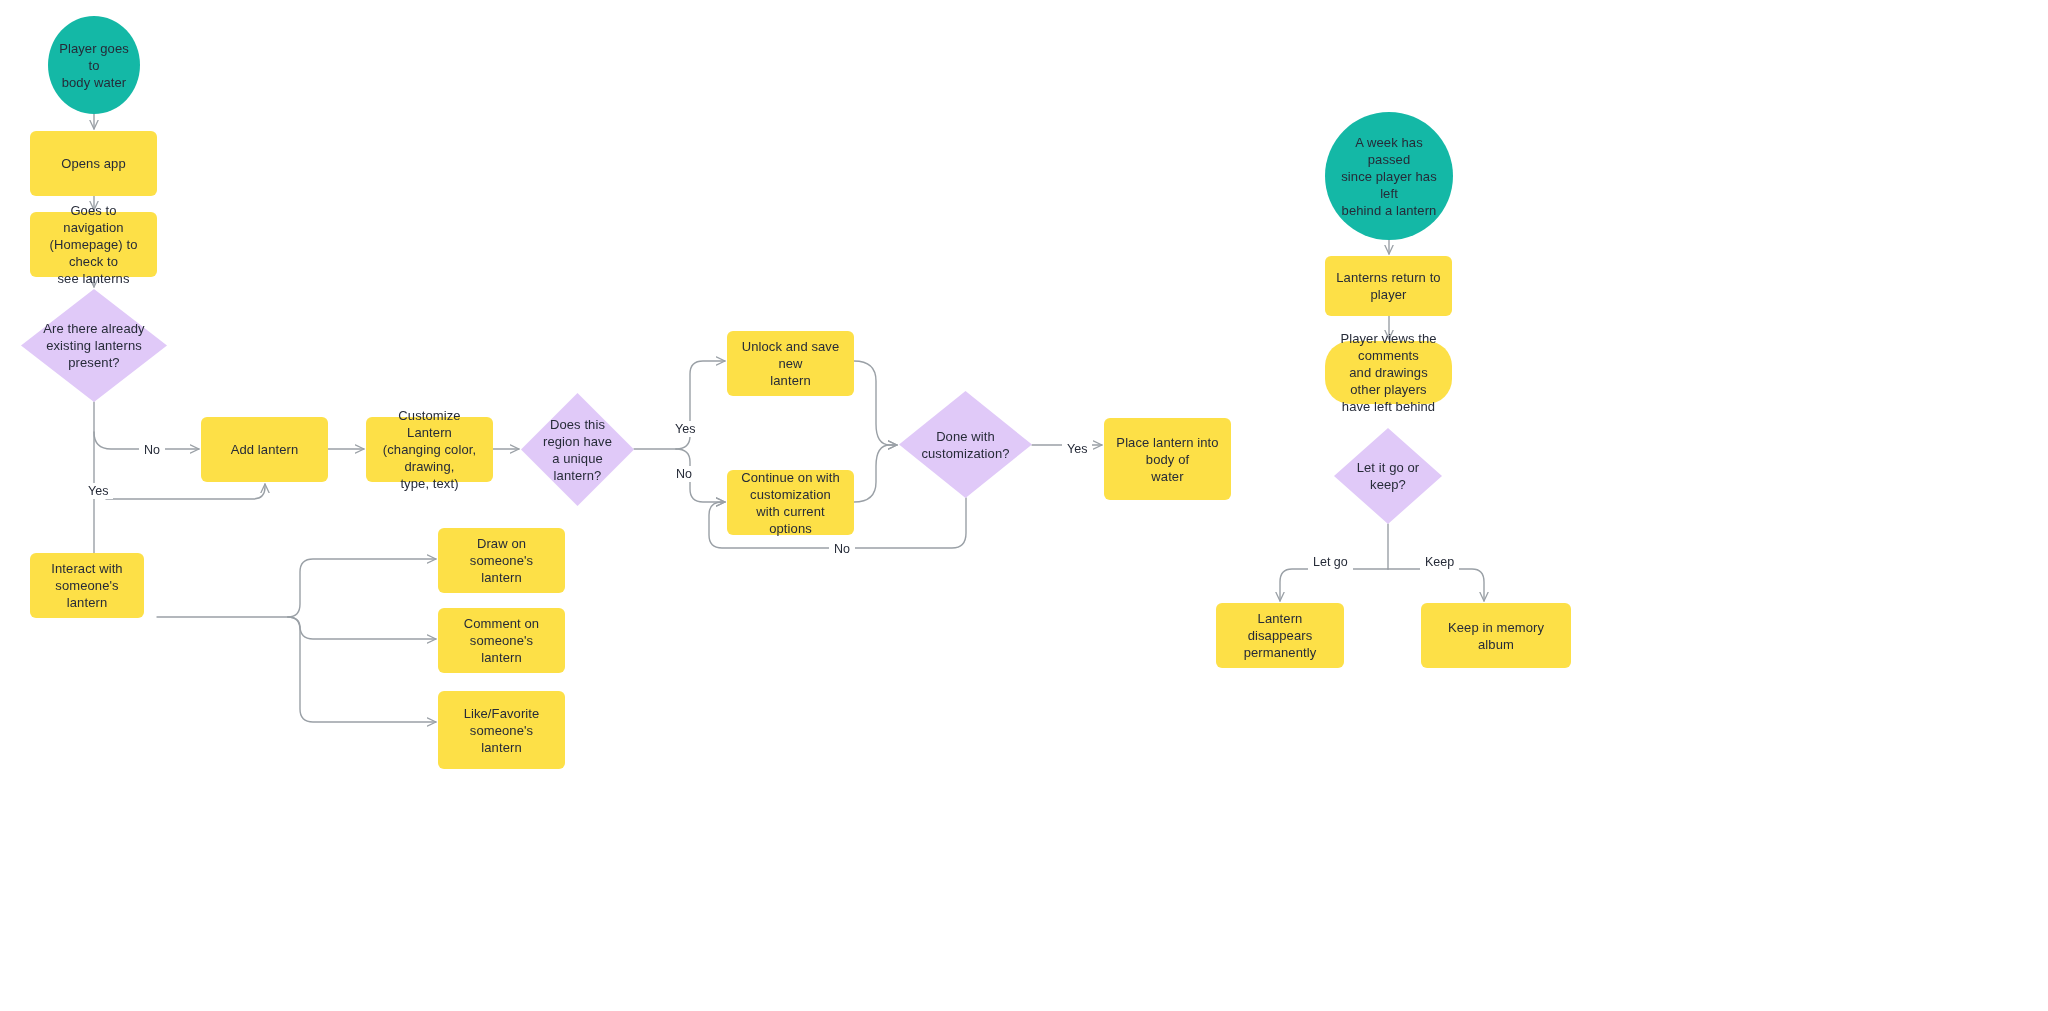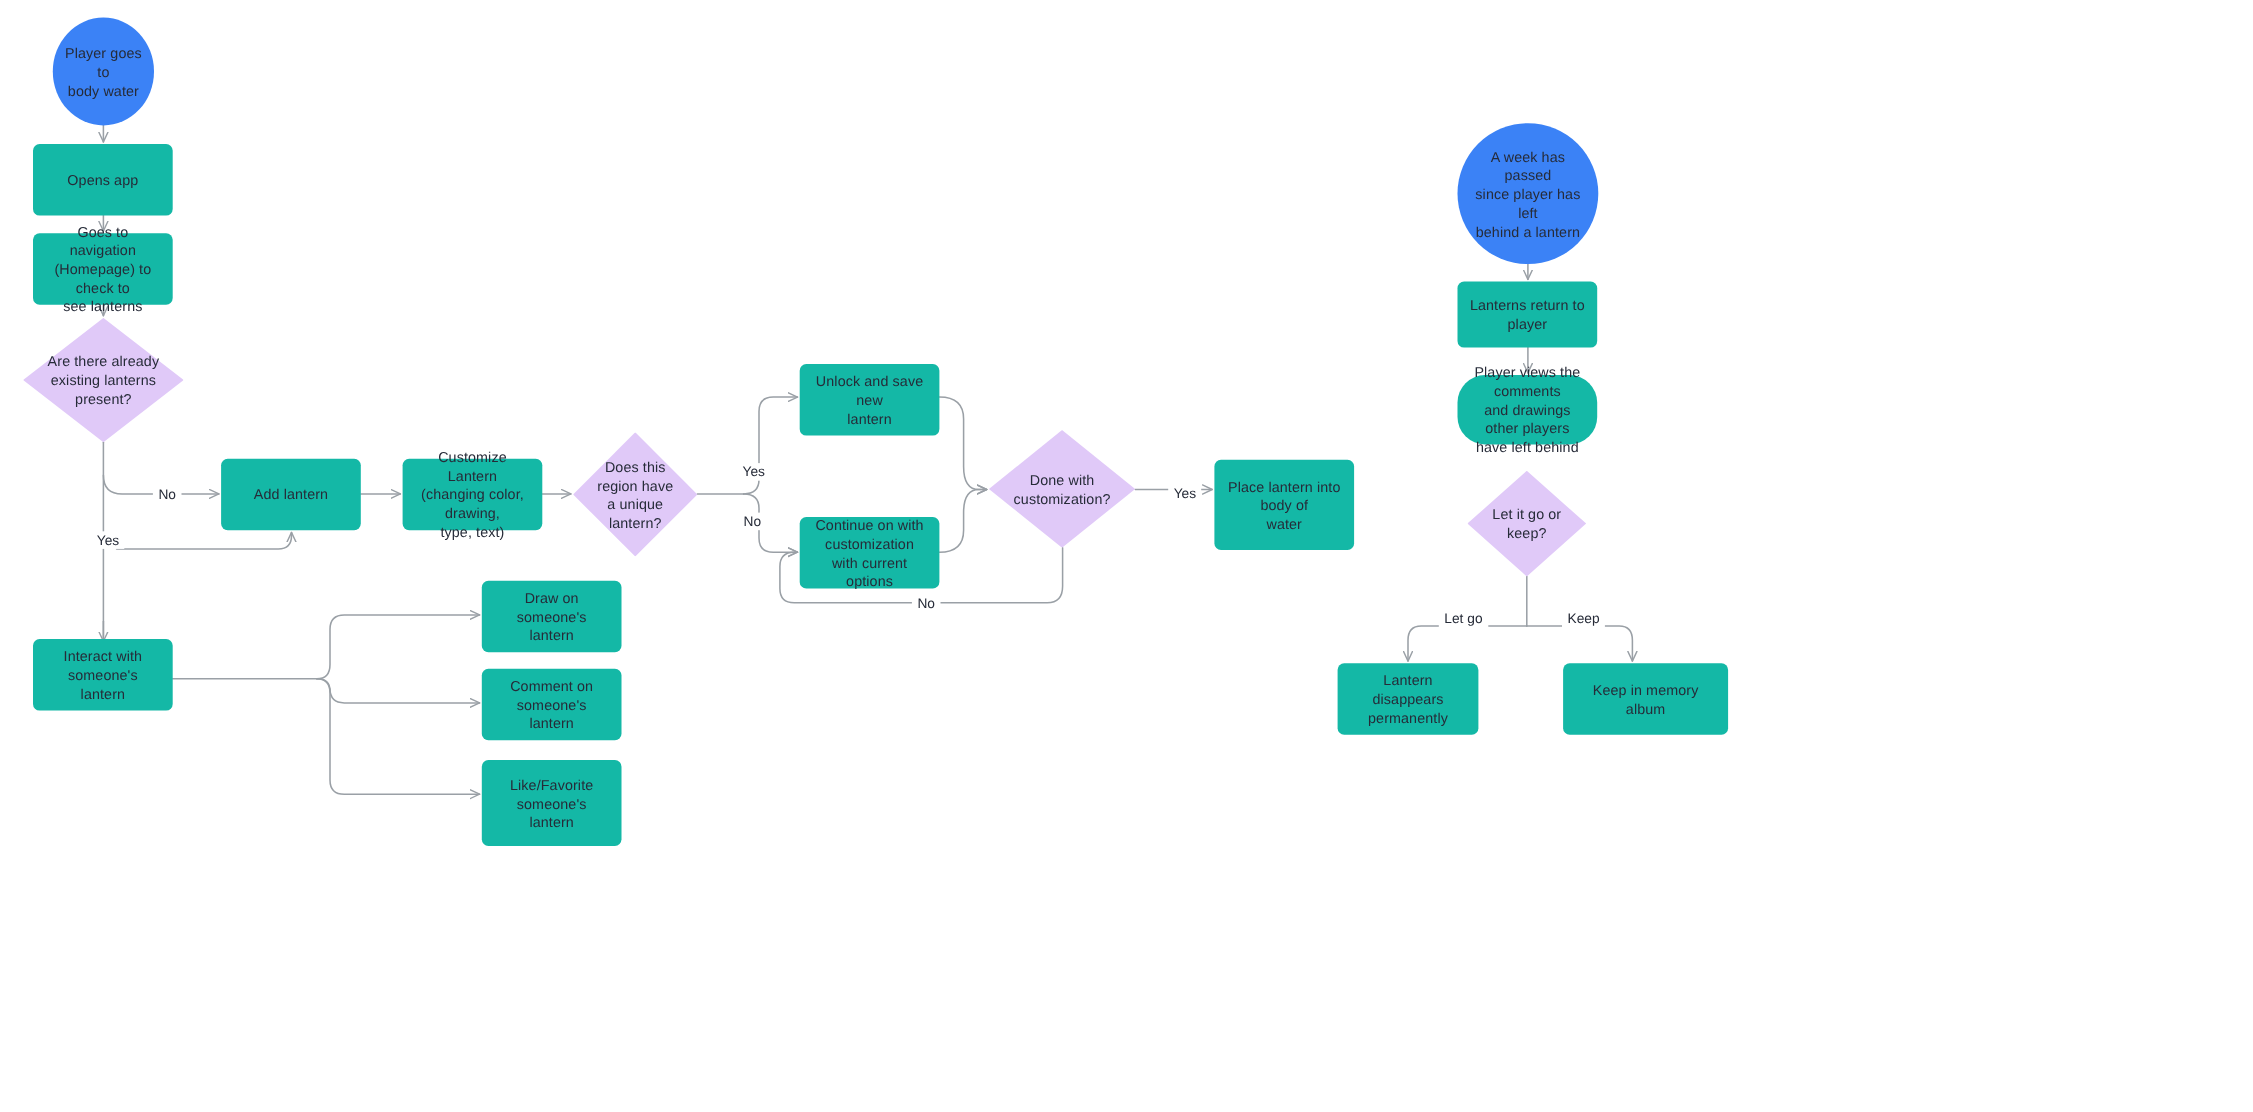--- a/index.html
+++ b/index.html
@@ -38,25 +38,25 @@
     line-height: 17px;
     letter-spacing: 0.1px;
     z-index: 2;
   }
   .node .label {
     display: block;
     padding: 0 10px;
     white-space: pre-line;
   }
   .node.process {
+    background: #fde047;
+    border-radius: 6px;
+  }
+  .node.terminator {
     background: #14b8a6;
-    border-radius: 6px;
-  }
-  .node.terminator {
-    background: #3b82f6;
     border-radius: 50%;
     justify-content: center;
   }
   .node.decision {
     background: transparent;
   }
   .node.decision .diamond-bg {
     position: absolute;
     left: 0;
     top: 0;
@@ -194,21 +194,21 @@
     <span class="diamond-bg"></span>
     <span class="label">Done with
 customization?</span>
   </div>
 
   <div class="node process" style="left:1104px; top:418px; width:127px; height:82px;">
     <span class="label">Place lantern into body of
 water</span>
   </div>
 
-  <div class="node process" style="left:30px; top:581px; width:127px; height:65px;justify-content:flex-end;">
+  <div class="node process" style="left:30px; top:553px; width:114px; height:65px;justify-content:flex-end;">
     <span class="label">Interact with someone's
 lantern</span>
   </div>
 
   <div class="node process" style="left:438px; top:528px; width:127px; height:65px;">
     <span class="label">Draw on someone's lantern</span>
   </div>
 
   <div class="node process" style="left:438px; top:608px; width:127px; height:65px;">
     <span class="label">Comment on someone's

